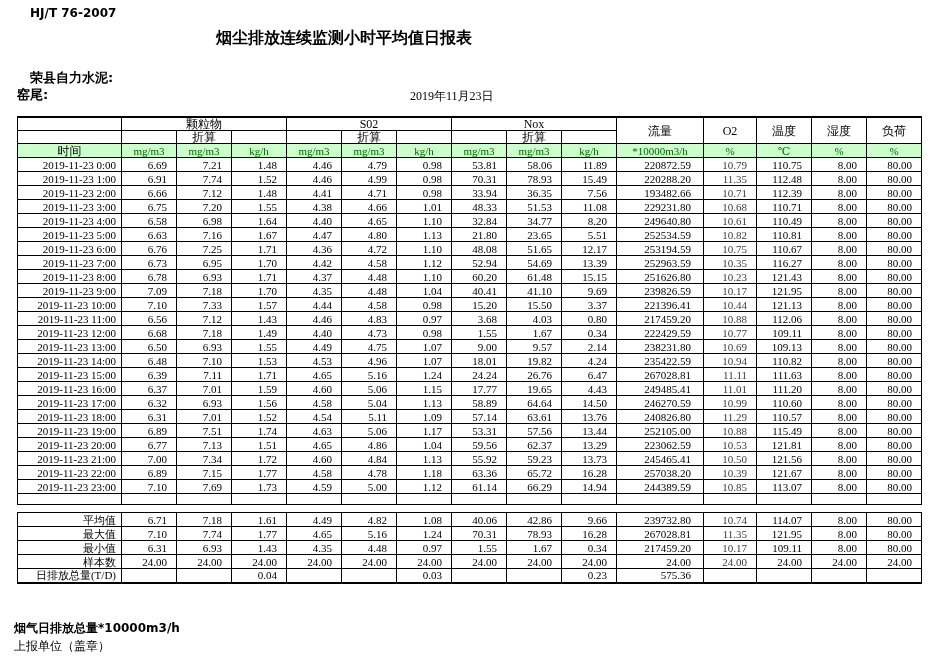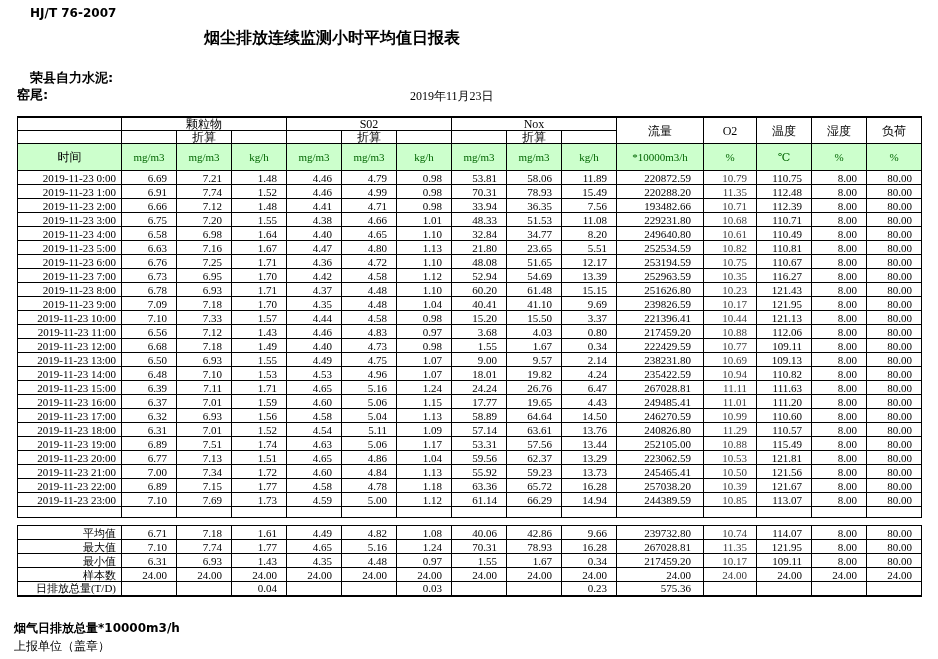--- a/index.html
+++ b/index.html
@@ -7,21 +7,21 @@
   body {
     width: 938px; height: 659px;
     position: relative;
     background: #ffffff;
     font-family: "Liberation Serif", "DejaVu Serif", serif;
     color: #000;
     overflow: hidden;
   }
   .abs { position: absolute; white-space: nowrap; }
   .std-no   { left:30px;  top:6px;  font-size:12px; font-weight:bold; font-family:"DejaVu Sans",sans-serif; }
-  .title    { left:204px; top:28px; font-size:16px; font-weight:bold; font-family:Liberation Sans, sans-serif; }
+  .title    { left:216px; top:28px; font-size:16px; font-weight:bold; font-family:Liberation Sans, sans-serif; }
   .company  { left:30px;  top:69px; font-size:13px; font-weight:bold; font-family:"DejaVu Sans",sans-serif; }
   .site     { left:17px;  top:86px; font-size:13px; font-weight:bold; font-family:"DejaVu Sans",sans-serif; }
   .date     { left:410px; top:88px; font-size:12px; }
   .footer1  { left:14px;  top:620px; font-size:12px; font-weight:bold; font-family:"DejaVu Sans",sans-serif; }
   .footer2  { left:14px;  top:638px; font-size:12px; font-weight:normal; font-family:"DejaVu Sans",sans-serif; }
   .footer3  { left:200px; top:662px; font-size:16px; font-weight:bold; font-family:"DejaVu Sans",sans-serif;text-decoration:underline; }
 
   table.report {
     position: absolute;
     left: 17px; top: 116px;
@@ -41,21 +41,21 @@
     padding: 0 9px 0 0;
     text-align: right;
     white-space: nowrap;
     overflow: hidden;
   }
   thead td { text-align: center; padding: 0; font-size: 12px; }
   thead tr.hrow td { height: 13px; }
   tr.green td {
     background: var(--green-bg, #ccffcc);
     color: var(--green-text, #006600);
-    height: 27px;
+    height: 14px;
     font-size: 11px;
   }
   tr.green td:first-child { color:#000; font-size:12px; }
   tbody td:first-child { padding-right: 5px; }
   tbody td:nth-child(11) { padding-right: 12px; }
   tbody td:nth-child(12) { color: #3c3c3c; }
   tr.blank-row td { height: 11px; }
   tr.spacer-row td {
     height: 8px;
     border-left: hidden; border-right: hidden;

